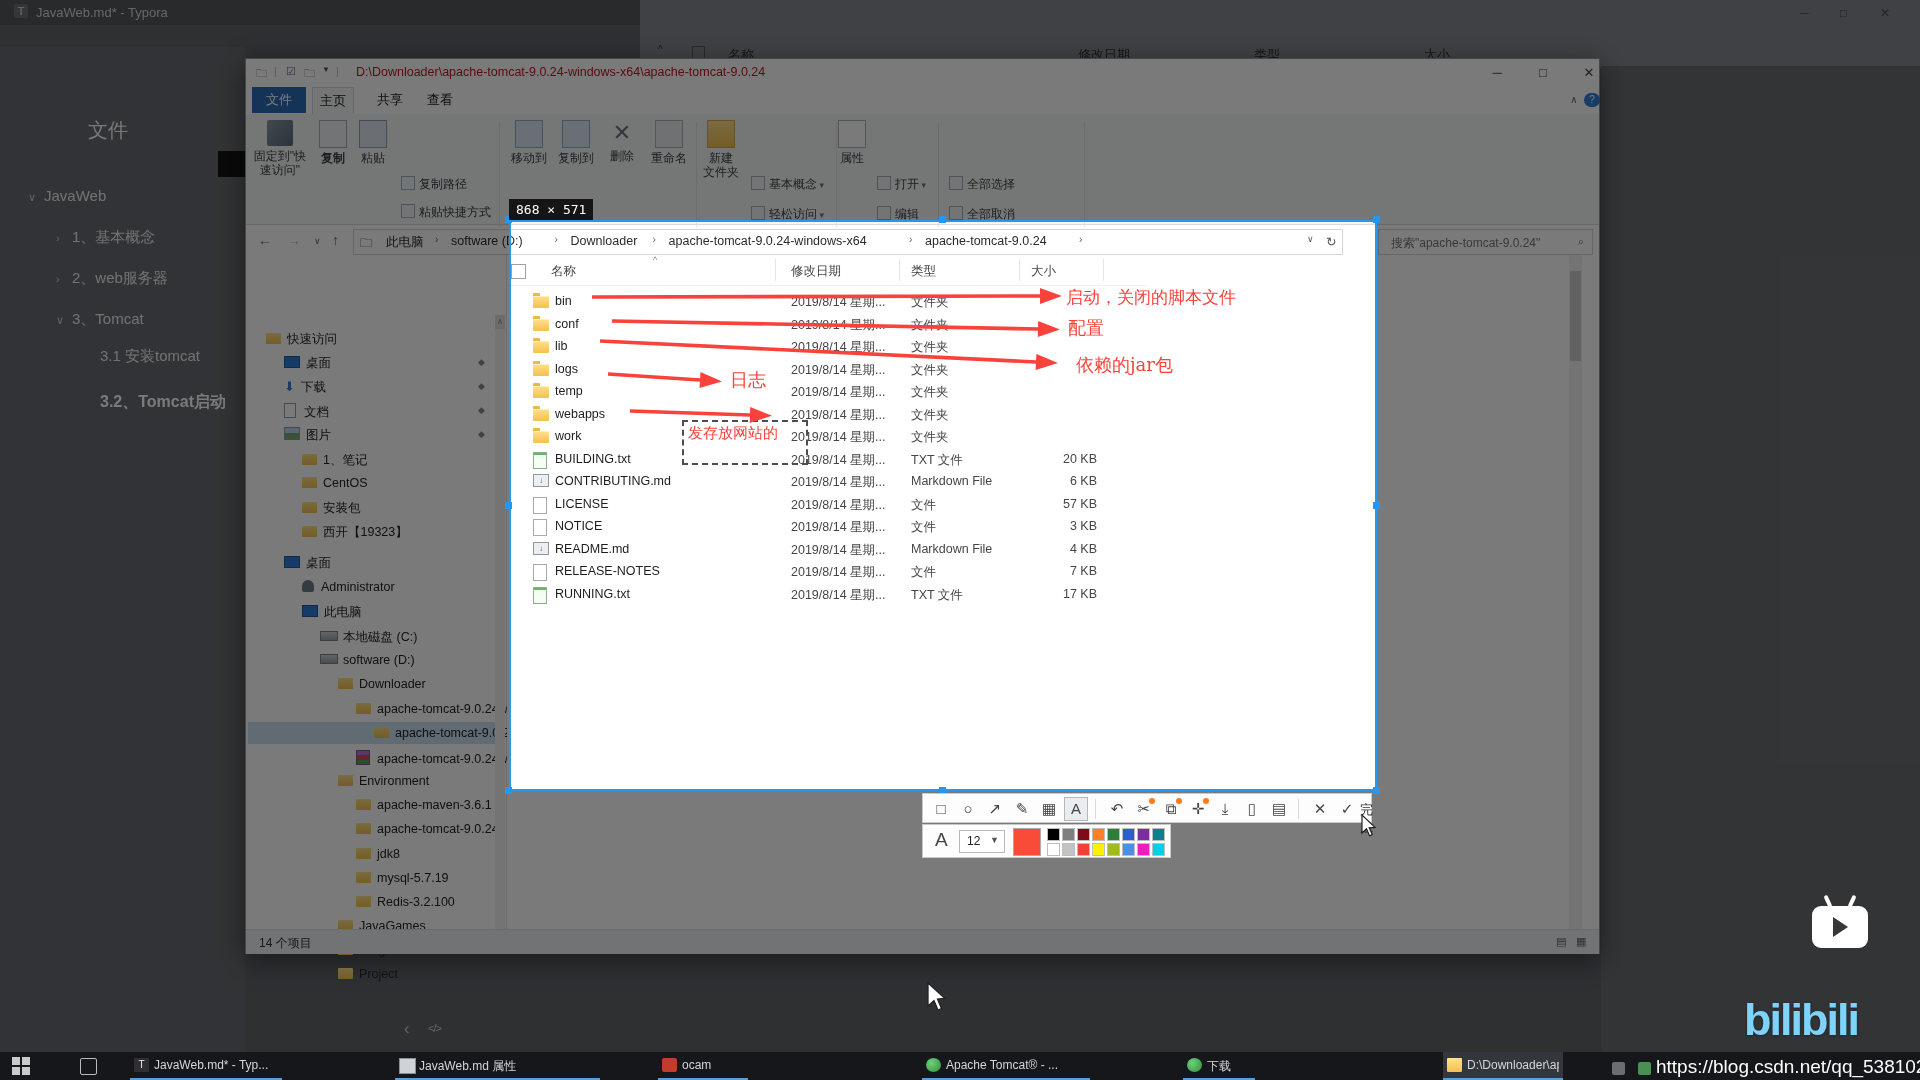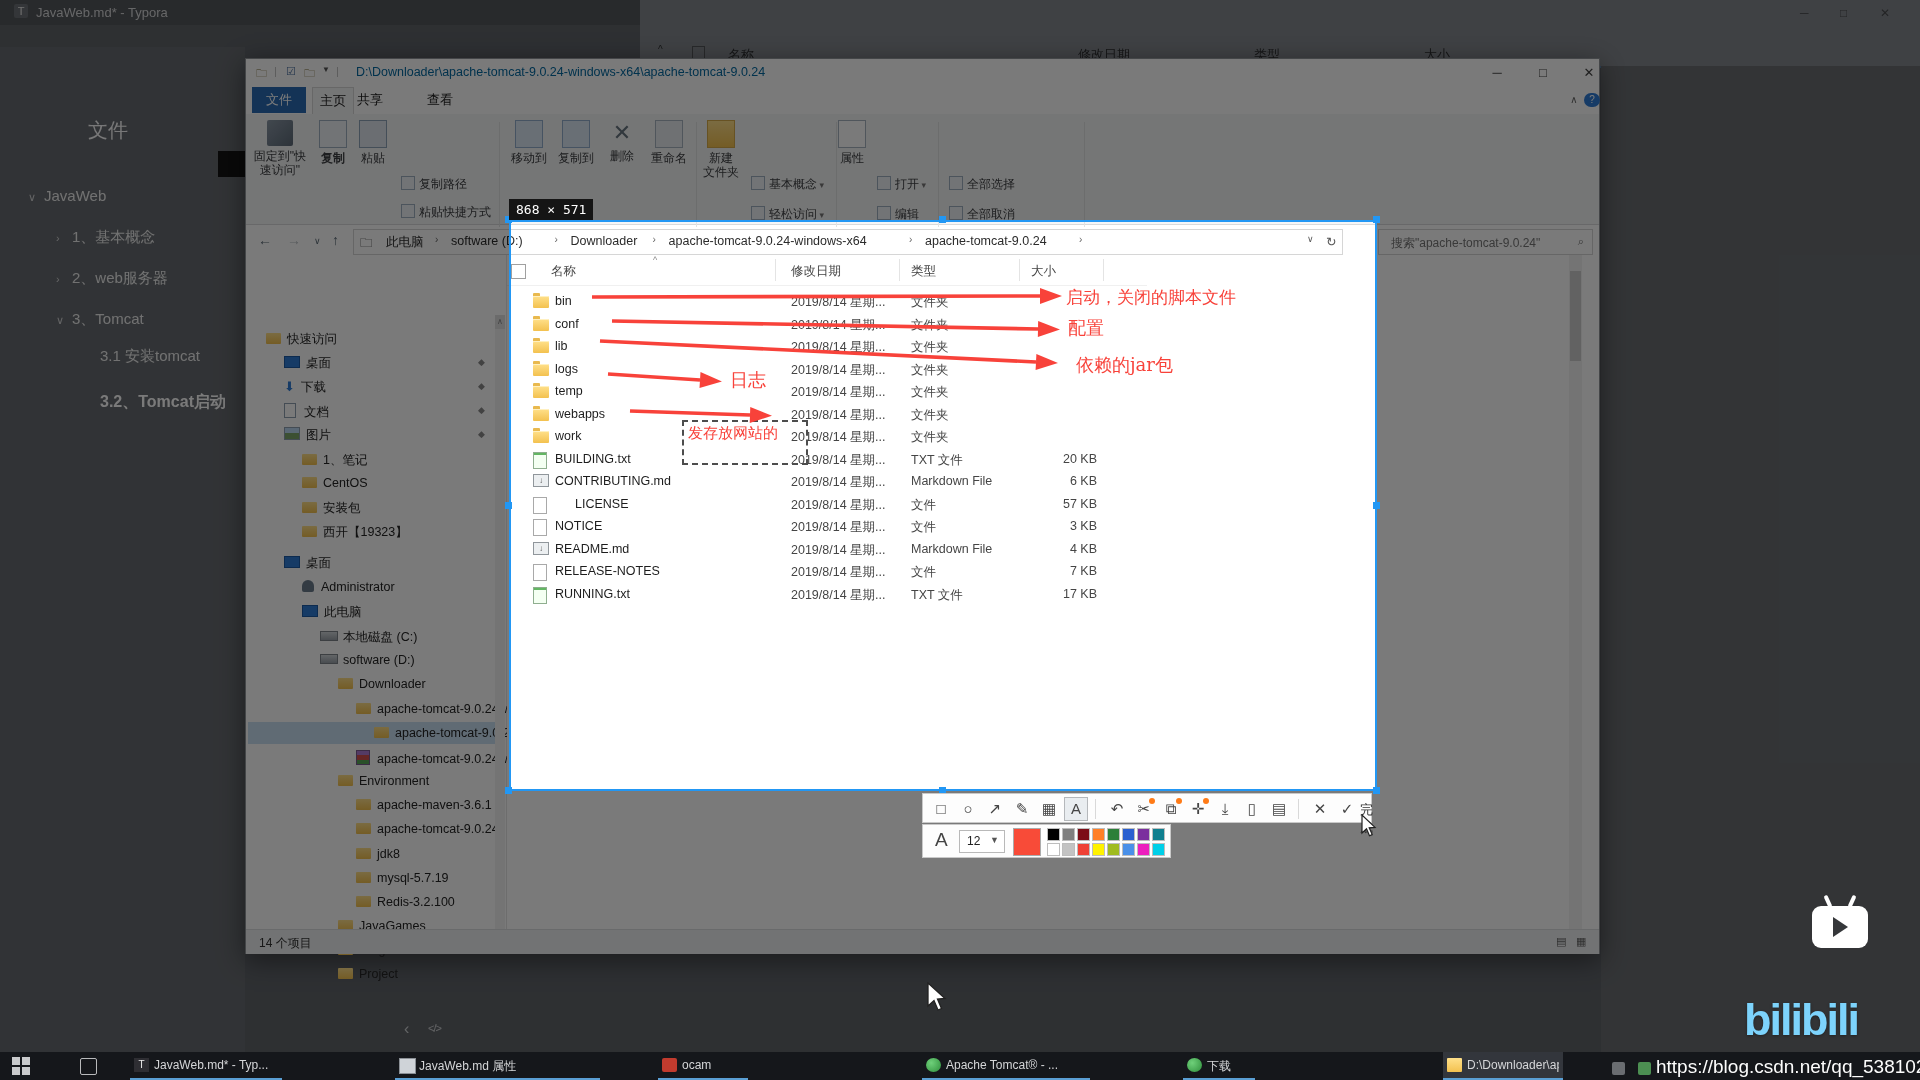--- a/index.html
+++ b/index.html
@@ -24,21 +24,21 @@
   #typ-foot2{left:428px;top:1022px;font-size:11px;color:#cfd1d3;letter-spacing:-1px;}
   
   #bgstrip{left:640px;top:0;width:1280px;height:66px;background:#85898f;border-bottom:2px solid #5f87ad;}
   .bgcol{position:absolute;top:46px;font-size:13px;color:#2e2f31;}
   .bgwc{position:absolute;top:6px;font-size:12px;color:#4a4c4f;}
   #desk-right{left:1601px;top:66px;width:319px;height:986px;background:#6b6e72;}
   
   #exp{left:245px;top:58px;width:1355px;height:896px;background:#ffffff;
     border:1px solid #8f9296;box-shadow:0 6px 26px rgba(0,0,0,.45);box-sizing:border-box;}
   #exp-titlebar{left:0;top:0;width:1353px;height:28px;background:#ffffff;}
-  #exp-title{left:110px;top:6px;font-size:12.5px;color:#0369a1;}
+  #exp-title{left:110px;top:6px;font-size:12.5px;color:#b91c1c;}
   .qat{position:absolute;top:6px;font-size:11px;color:#7a6b35;}
   .wc{position:absolute;top:0px;width:38px;height:27px;text-align:center;line-height:27px;
     font-size:13px;color:#444;}
   #exp-tabs{left:0;top:28px;width:1353px;height:27px;background:#ffffff;border-bottom:1px solid #e3e3e3;}
   .tab{position:absolute;top:0;height:26px;line-height:26px;font-size:13px;color:#222;text-align:center;}
   .tab-file{background:#2b6cb5;color:#fff;}
   .tab-current{background:#f5f6f7;border:1px solid #d8d8d8;border-bottom:none;}
   #exp-ribbon{left:0;top:55px;width:1353px;height:110px;background:#f5f6f7;border-bottom:1px solid #d9dadb;}
   .rb-big{position:absolute;top:6px;text-align:center;font-size:12px;color:#3e4043;white-space:pre-line;line-height:14px;}
   .rb-ic{display:block;margin:0 auto 3px auto;width:26px;height:26px;}
@@ -185,21 +185,21 @@
       <div class="a" id="exp-title">D:\Downloader\apache-tomcat-9.0.24-windows-x64\apache-tomcat-9.0.24</div>
       <div id="exp-controls">
           <div class="wc" style="left: 1232px;">─</div>
           <div class="wc" style="left: 1278px;">□</div>
           <div class="wc" style="left: 1324px;">✕</div>
         </div>
     </div>
     <div class="a" id="exp-tabs">
         <div class="tab tab-file" style="left: 6px; width: 54px;">文件</div>
         <div class="tab tab-current" style="left: 66px; width: 40px;">主页</div>
-        <div class="tab" style="left: 104px; width: 40px; text-align: center;">共享</div>
+        <div class="tab" style="left: 124px; width: 40px; text-align: center;">共享</div>
         <div class="tab" style="left: 174px; width: 40px;">查看</div>
         <div class="tab" style="left: 1318px; width: 20px; font-size: 10px; color: rgb(102, 102, 102);">∧</div>
         <div class="tab" style="left: 1338px; width: 16px; color: rgb(255, 255, 255); background: rgb(47, 124, 214); height: 14px; line-height: 14px; top: 6px; border-radius: 8px; font-size: 10px;">?</div>
       </div>
     <div class="a" id="exp-ribbon">
         <div class="rb-big" style="left: 3px; width: 62px;"><span class="rb-ic" style="background: linear-gradient(135deg, rgb(138, 151, 165), rgb(94, 107, 121)); border-radius: 2px;"></span><span>固定到"快
 速访问"</span></div>
         <div class="rb-big" style="left: 68px; width: 38px; font-weight: bold;"><span class="rb-ic" style="background: rgb(238, 242, 246); border: 1px solid rgb(159, 176, 192);"></span><span>复制</span></div>
         <div class="rb-big" style="left: 107px; width: 40px;"><span class="rb-ic" style="background: rgb(223, 231, 239); border: 1px solid rgb(143, 164, 184);"></span><span>粘贴</span></div>
         <div class="rb-big" style="left: 260px; width: 46px;"><span class="rb-ic" style="background: rgb(220, 232, 245); border: 1px solid rgb(146, 174, 205);"></span><span>移动到</span></div>
@@ -355,21 +355,21 @@
         </div>
         <div style="position: absolute; left: 0px; top: 216px; width: 660px; height: 22px;">
           <span class="ic-md" style="left: 26px; top: 3px;">↓</span>
           <span class="row-name" style="left: 48px; top: 3px;">CONTRIBUTING.md</span>
           <span class="row-dim" style="left: 284px; top: 3px;">2019/8/14 星期...</span>
           <span class="row-dim" style="left: 404px; top: 3px;">Markdown File</span>
           <span class="row-dim" style="left: 500px; top: 3px; width: 90px; text-align: right;">6 KB</span>
         </div>
         <div style="position: absolute; left: 0px; top: 238.5px; width: 660px; height: 22px;">
           <span class="ic-doc" style="left: 26px; top: 3px;"></span>
-          <span class="row-name" style="left: 48px; top: 3px; margin-left: 20px;">LICENSE</span>
+          <span class="row-name" style="left: 48px; top: 3px;">LICENSE</span>
           <span class="row-dim" style="left: 284px; top: 3px;">2019/8/14 星期...</span>
           <span class="row-dim" style="left: 404px; top: 3px;">文件</span>
           <span class="row-dim" style="left: 500px; top: 3px; width: 90px; text-align: right;">57 KB</span>
         </div>
         <div style="position: absolute; left: 0px; top: 261px; width: 660px; height: 22px;">
           <span class="ic-doc" style="left: 26px; top: 3px;"></span>
           <span class="row-name" style="left: 48px; top: 3px;">NOTICE</span>
           <span class="row-dim" style="left: 284px; top: 3px;">2019/8/14 星期...</span>
           <span class="row-dim" style="left: 404px; top: 3px;">文件</span>
           <span class="row-dim" style="left: 500px; top: 3px; width: 90px; text-align: right;">3 KB</span>

